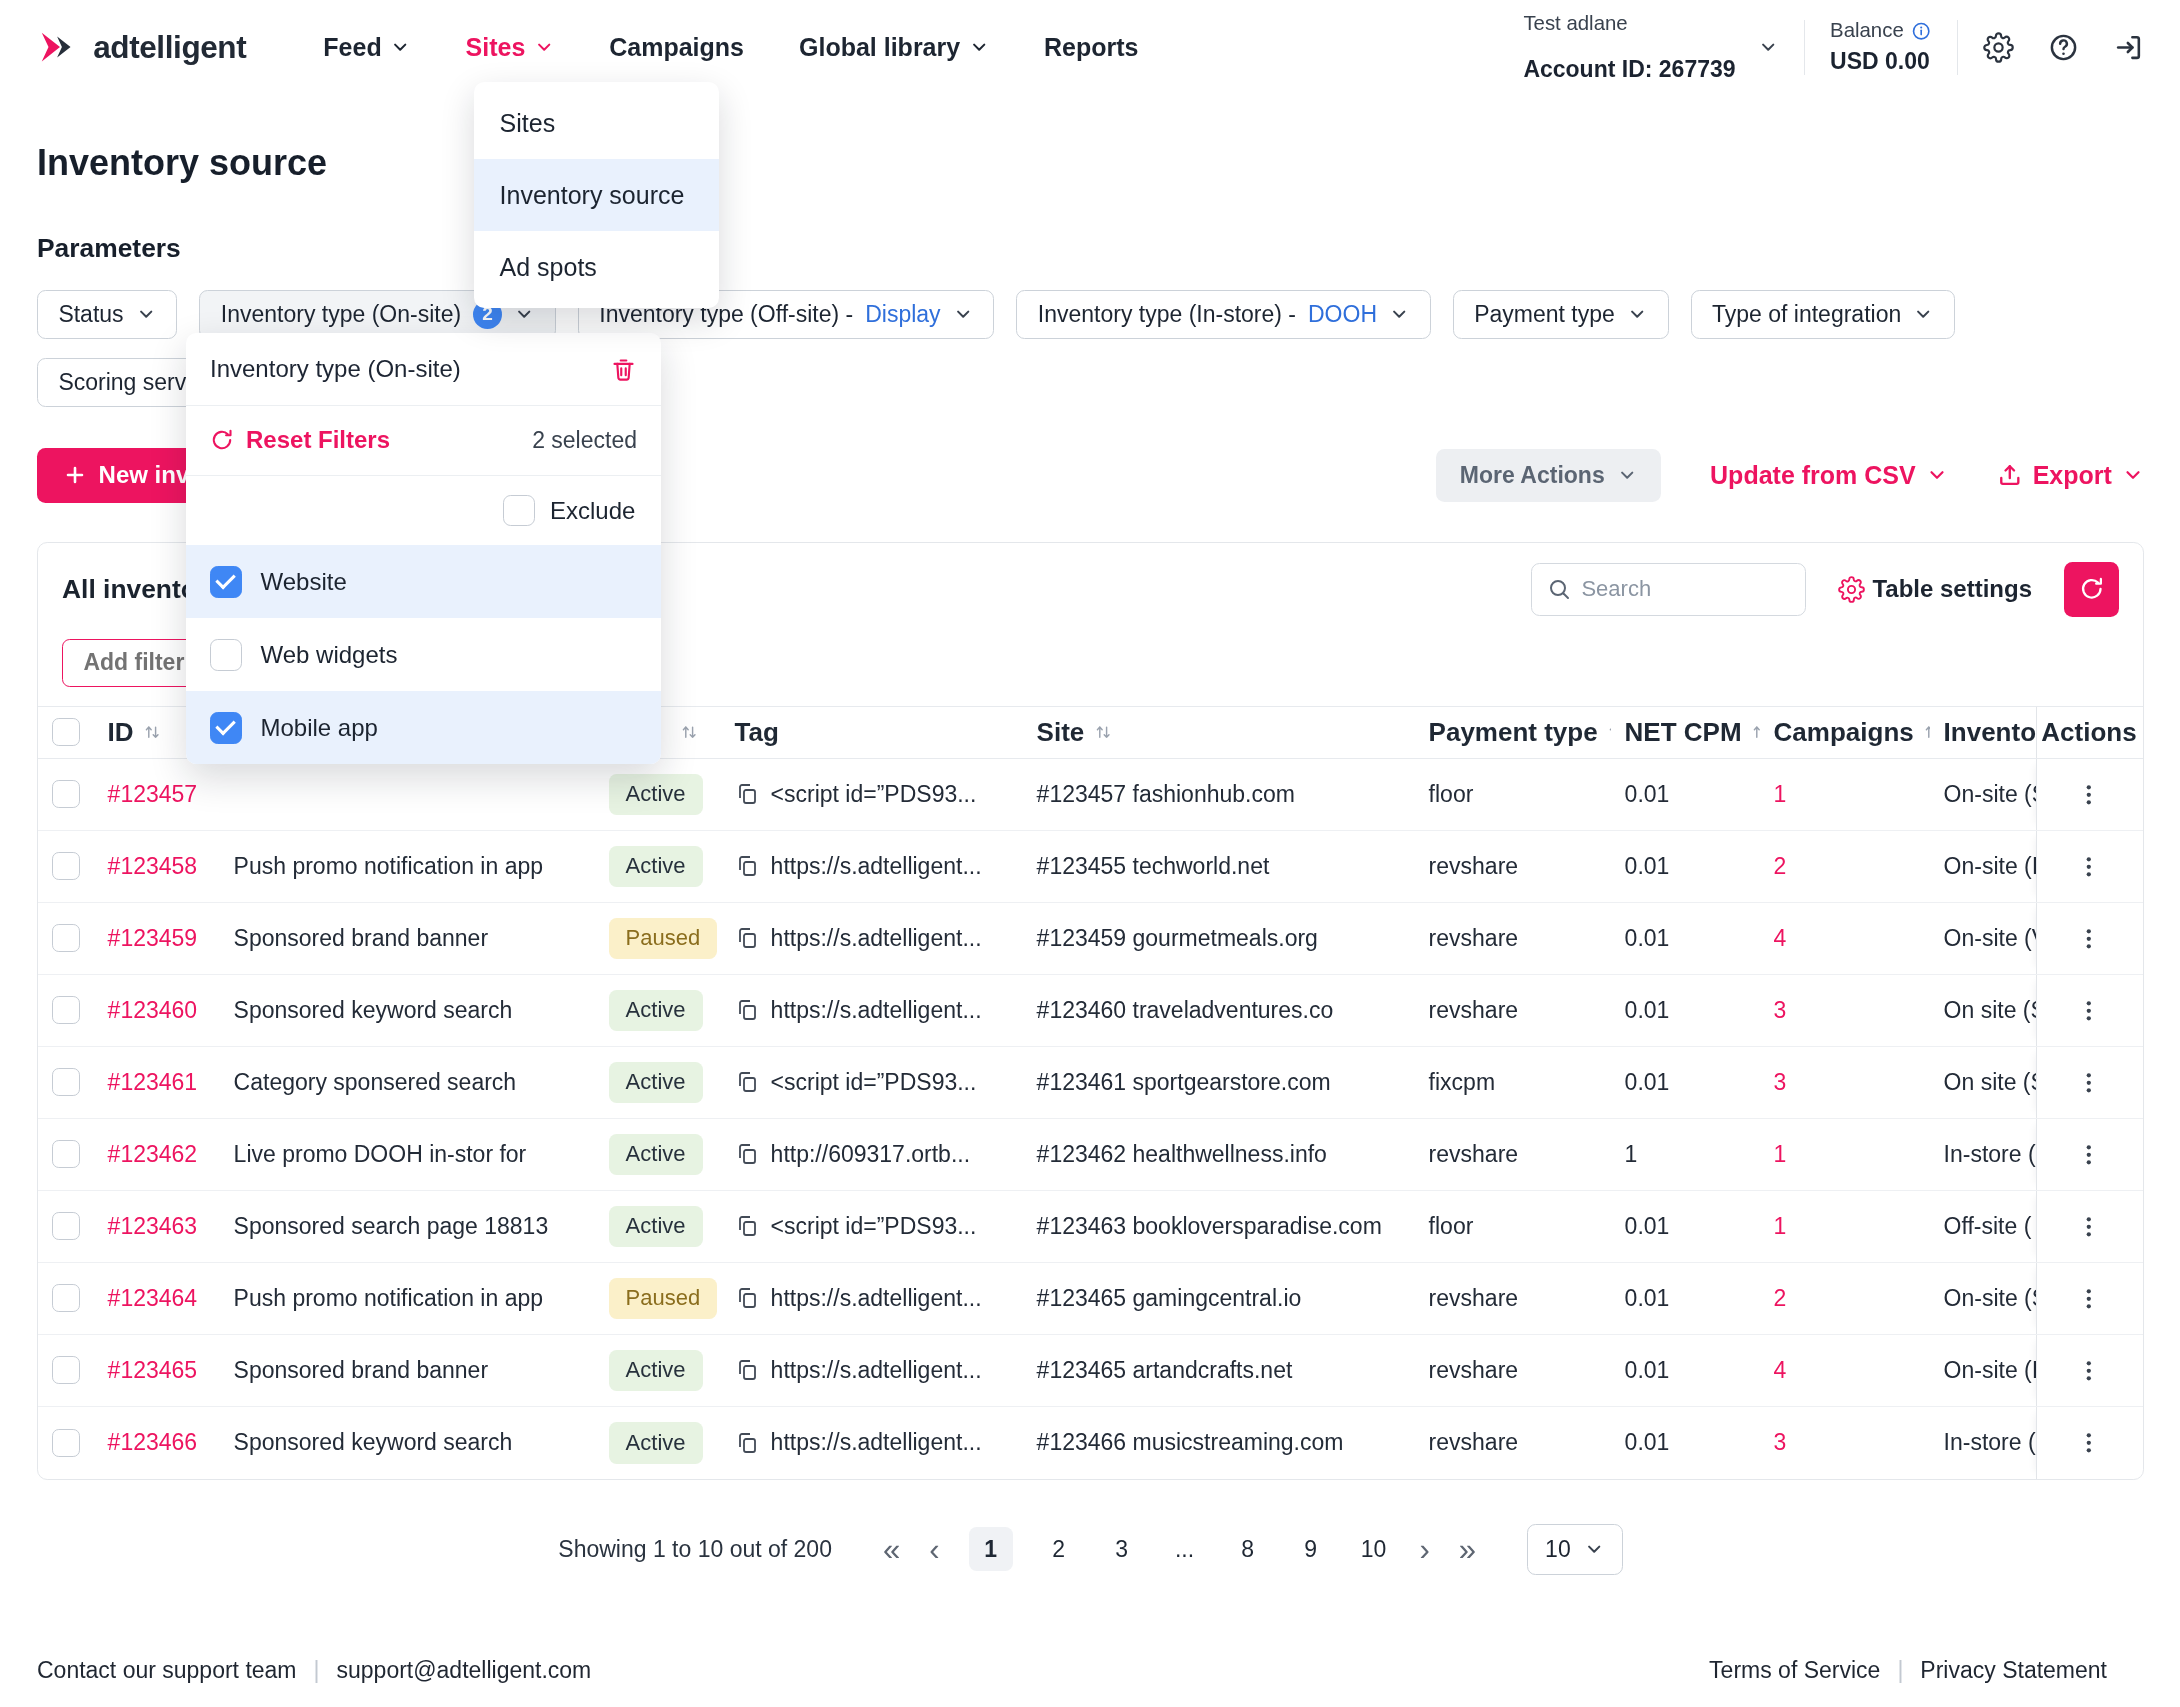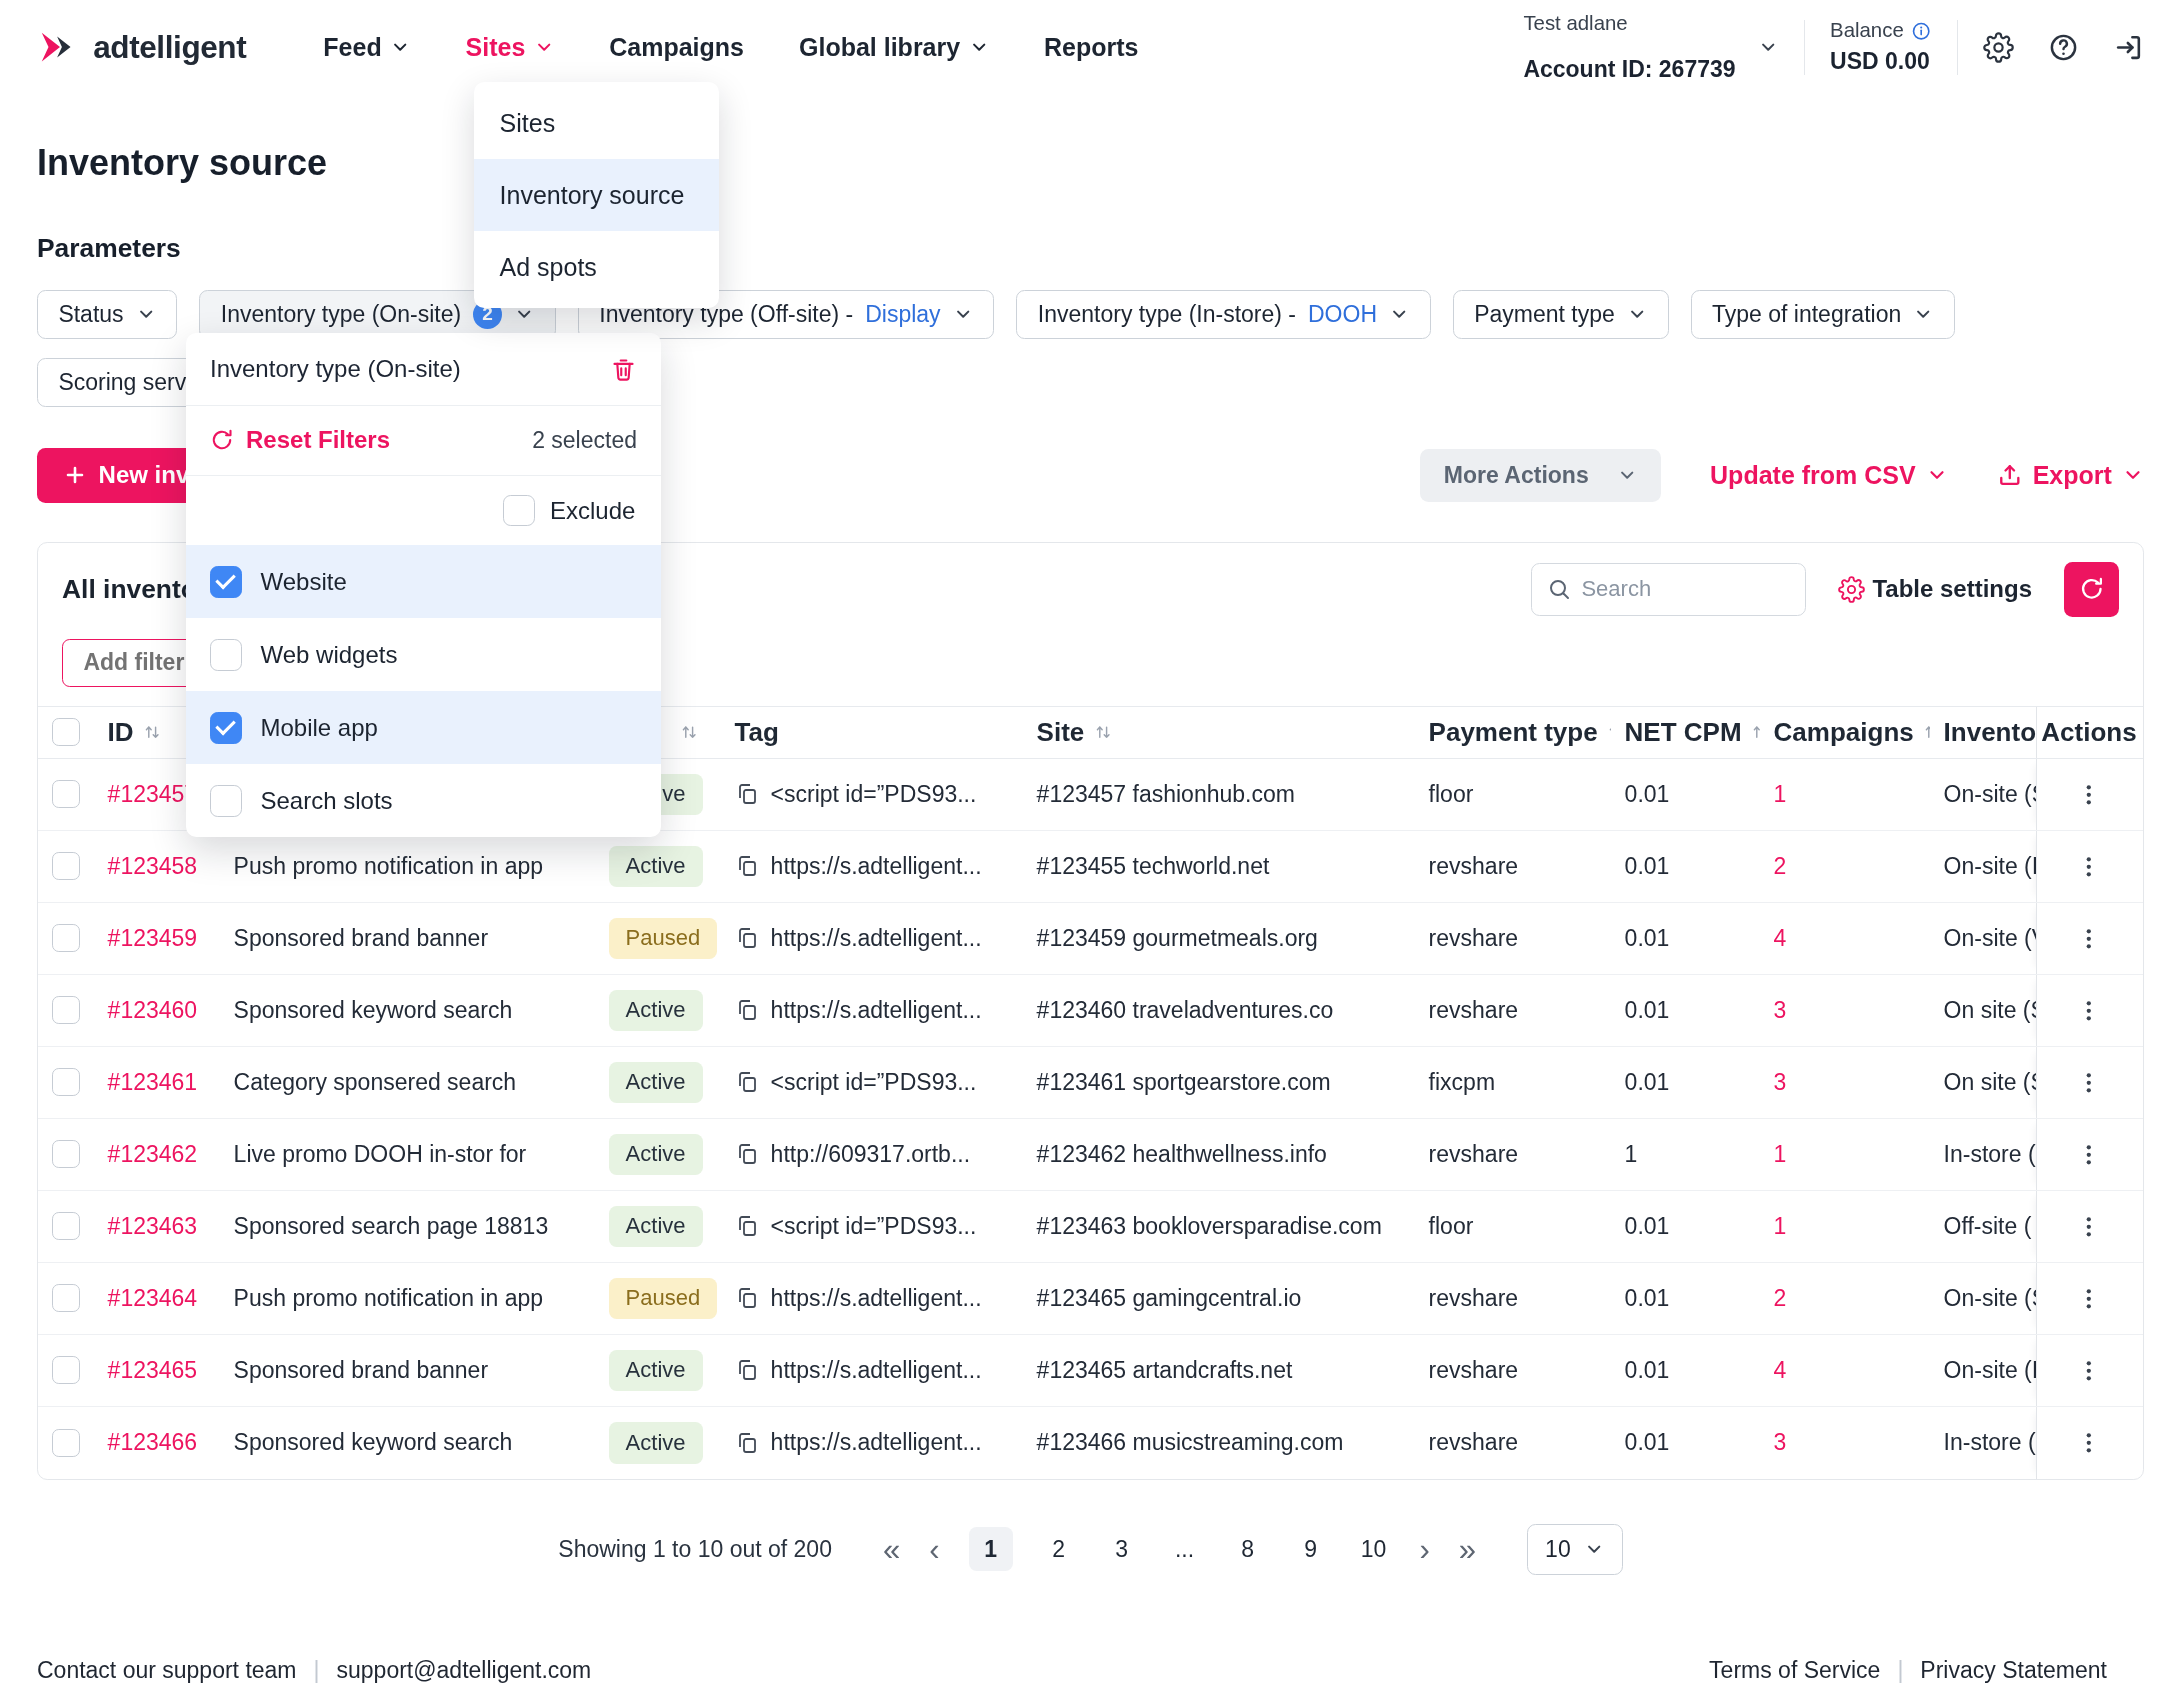--- a/index.html
+++ b/index.html
@@ -41,21 +41,21 @@
 .chip-active{background:#f2f4f6}
 .chip-value{color:#2f6fdb}
 .chip-badge{width:29px;height:29px;border-radius:50%;background:#3f87f5;color:#fff;font-size:19px;font-weight:700;display:flex;align-items:center;justify-content:center}
 .chips-row2{margin-top:19px}
 .chips-row2 .chip{width:249px;justify-content:space-between}
 
 .toolbar{display:flex;align-items:center;margin-top:41px}
 .btn-primary{display:inline-flex;align-items:center;gap:12px;height:55px;padding:0 25.6px;background:#ed1460;color:#fff;font-size:24px;font-weight:700;border:none;border-radius:8.5px;cursor:pointer}
 .btn-primary svg{width:24px;height:24px}
 .toolbar-right{margin-left:auto;display:flex;align-items:center;gap:49px}
-.btn-grey{display:inline-flex;align-items:center;gap:28px;height:53px;padding:0 24px;background:#edeff2;color:#5b6573;font-size:23px;font-weight:600;border:none;border-radius:8.5px;cursor:pointer}
+.btn-grey{display:inline-flex;align-items:center;gap:12px;height:53px;padding:0 24px;background:#edeff2;color:#5b6573;font-size:23px;font-weight:600;border:none;border-radius:8.5px;cursor:pointer}
 .btn-grey .chev{color:#5b6573}
 .btn-link{display:inline-flex;align-items:center;gap:10.2px;background:none;border:none;color:#ed1460;font-size:25px;font-weight:700;cursor:pointer}
 .btn-link .chev{width:22px;height:22px}
 .ic-export{width:25.6px;height:25.6px}
 
 
 .card{margin-top:39px;border:0.9px solid #e4e7eb;border-radius:10.2px;overflow:hidden;background:#fff}
 .card-head{display:flex;align-items:center;padding:19px 24px}
 .card-title{font-size:26.4px;font-weight:700;color:#1b232e;white-space:nowrap}
 .card-head-right{margin-left:auto;display:flex;align-items:center;gap:32px}
@@ -825,19 +825,15 @@
         <span>Website</span>
       </div>
       <div class="fp-opt">
         <span class="cb"></span>
         <span>Web widgets</span>
       </div>
       <div class="fp-opt on">
         <span class="cb checked"></span>
         <span>Mobile app</span>
       </div>
-      <div class="fp-opt">
-        <span class="cb"></span>
-        <span>Search slots</span>
-      </div>
     </div>
 </div>
 
 
 </body></html>

